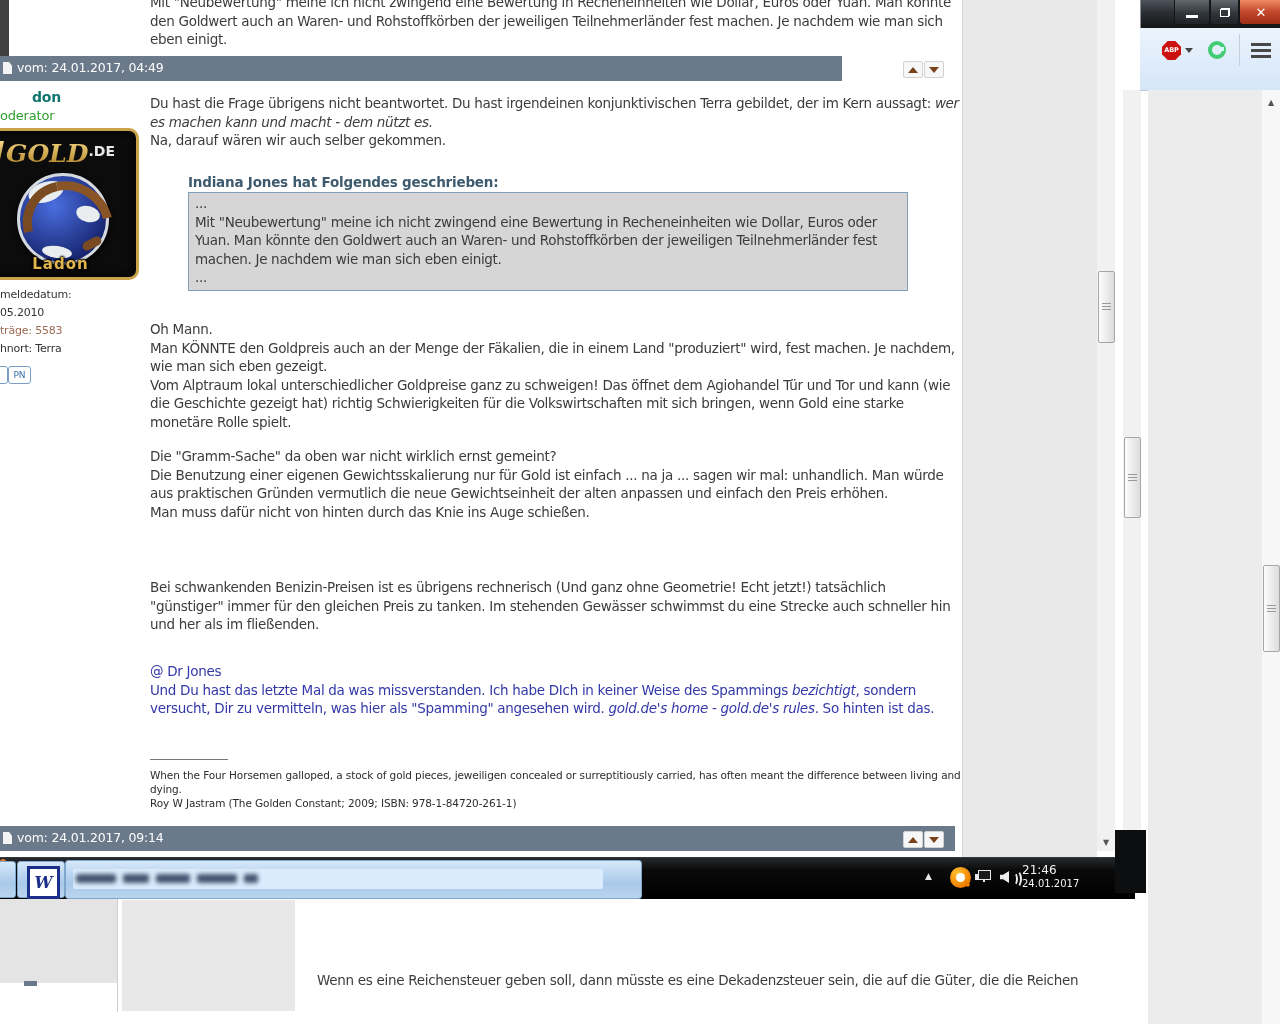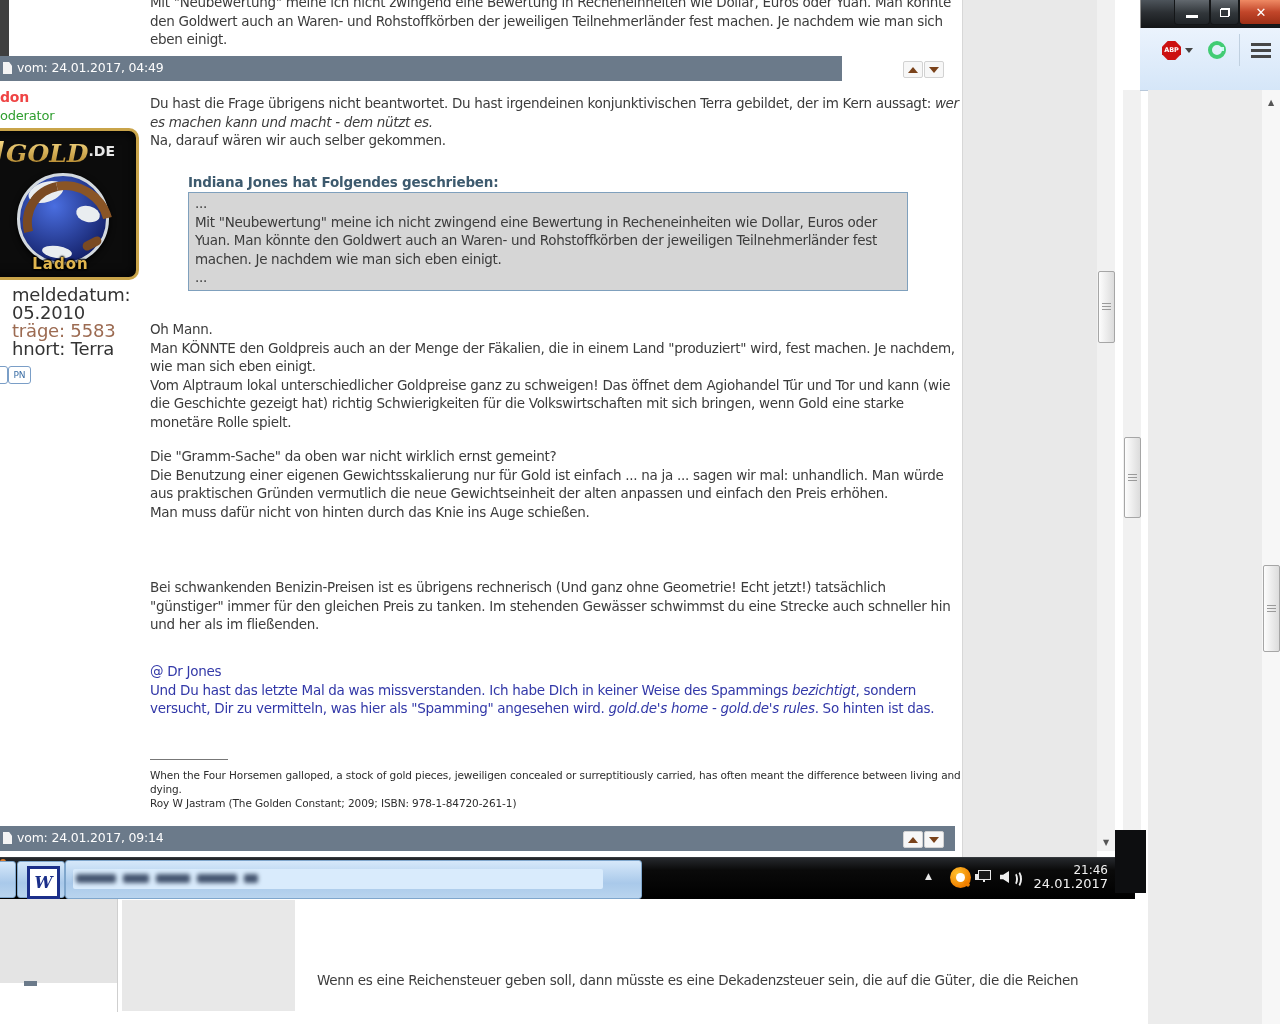--- a/index.html
+++ b/index.html
@@ -19,23 +19,23 @@
             clip-path:polygon(0 0,68% 0,100% 32%,100% 100%,0 100%);}
   .hdr-date{position:absolute;left:17px;top:4px;font-size:12.5px;letter-spacing:-0.2px;color:#fdfdfd;}
   .hbtn{position:absolute;top:5px;width:18px;height:15px;background:#f7f7f7;border:1px solid #d2d2d2;
         border-radius:2px;display:flex;align-items:center;justify-content:center;cursor:pointer;}
   .tri-up{width:0;height:0;border-left:5px solid transparent;border-right:5px solid transparent;
           border-bottom:6px solid #7a421a;}
   .tri-down{width:0;height:0;border-left:5px solid transparent;border-right:5px solid transparent;
             border-top:6px solid #7a421a;}
 
   
-  .sb-user{font-size:14px;font-weight:bold;color:#ef4444;letter-spacing:-0.2px;}
+  .sb-user{font-size:14px;font-weight:bold;color:#0f766e;letter-spacing:-0.2px;margin-left:32px;}
   .sb-role{font-size:13px;color:#2f9e2f;letter-spacing:-0.2px;}
-  .sb-info{font-size:18px;line-height:18px;color:#333;letter-spacing:-0.2px;padding-left:12px;}
+  .sb-info{font-size:11px;line-height:18px;color:#333;letter-spacing:-0.2px;}
   .sb-info .brown{color:#9c6b52;}
   .mini-btn{position:absolute;height:16px;background:#fff;border:1px solid #7a9ec7;border-radius:3px;
             font-size:9px;line-height:16px;color:#3b6ea5;text-align:center;cursor:pointer;}
 
   
   .avatar{position:absolute;left:-18px;top:128px;width:151px;height:146px;background:#0c0c0c;
           border:3px solid #c9a44a;border-radius:10px;overflow:hidden;cursor:pointer;
           box-shadow:inset 0 0 12px #000;}
   .av-brand{position:absolute;left:0;top:8px;width:100%;text-align:center;white-space:nowrap;}
   .av-gold{font-family:"DejaVu Serif",serif;font-style:italic;font-weight:bold;font-size:25px;
@@ -71,23 +71,23 @@
   .taskbar{background:linear-gradient(#26292d,#0a0a0a 30%,#000);border-top:1px solid #35393d;}
   .tb-btn{position:absolute;border:1px solid #7fa6cc;border-radius:3px;
           background:linear-gradient(#d6e8fa,#a9c9ea 60%,#b9d4ee);cursor:pointer;}
   .word-chip{position:absolute;left:9px;top:4px;width:27px;height:27px;background:#fff;
              border:3px solid #1b2f8a;display:flex;align-items:center;justify-content:center;}
   .word-w{font-family:"DejaVu Serif",serif;font-weight:bold;font-style:italic;font-size:16px;color:#1b2f8a;}
   .tb-inner{position:absolute;left:7px;top:8px;height:20px;background:#d9ebfc;border-radius:2px;}
   .blur-words{position:absolute;left:10px;top:13px;height:10px;display:flex;gap:7px;filter:blur(2px);}
   .blur-words span{display:block;height:9px;background:#2c3c58;border-radius:2px;opacity:.85;}
   .tray-glyph{position:absolute;color:#e8e8e8;}
-  .tray-clock{position:absolute;color:#f2f2f2;text-align:right;cursor:default;}
+  .tray-clock{position:absolute;color:#f2f2f2;text-align:left;cursor:default;}
   .tray-clock .t{font-size:12px;line-height:14px;}
-  .tray-clock .d{font-size:13px;line-height:14px;}
+  .tray-clock .d{font-size:10px;line-height:14px;}
   .net-icon{position:absolute;width:16px;height:13px;}
   .net-icon .scr{position:absolute;left:2px;top:0;width:11px;height:8px;border:1.5px solid #e8e8e8;background:#1a1a1a;}
   .net-icon .stem{position:absolute;left:7px;top:9px;width:2px;height:3px;background:#e8e8e8;}
   .net-icon .plug{position:absolute;left:-1px;top:4px;width:4px;height:6px;background:#e8e8e8;}
   .vol-icon{position:absolute;width:18px;height:14px;}
   .vol-icon .spk{position:absolute;left:0;top:1px;width:9px;height:12px;background:#eee;
                  clip-path:polygon(0 32%,35% 32%,100% 0,100% 100%,35% 68%,0 68%);}
   .vol-icon .a1{position:absolute;left:9px;top:2px;width:5px;height:10px;border:2px solid transparent;
                 border-right-color:#eee;border-radius:50%;}
   .vol-icon .a2{position:absolute;left:11px;top:0;width:7px;height:14px;border:2px solid transparent;
@@ -179,21 +179,21 @@
 
   <div class="abs quote-title" style="left:188px;top:174px">Indiana Jones hat Folgendes geschrieben:</div>
   <div class="abs quote-box body-text" style="left:188px;top:192px;width:706px">
     <div>...</div>
     <div>Mit "Neubewertung" meine ich nicht zwingend eine Bewertung in Recheneinheiten wie Dollar, Euros oder Yuan. Man könnte den Goldwert auch an Waren- und Rohstoffkörben der jeweiligen Teilnehmerländer fest machen. Je nachdem wie man sich eben einigt.</div>
     <div>...</div>
   </div>
 
   <div class="abs body-text" style="left:150px;top:320px;width:812px">
     <div>Oh Mann.</div>
-    <div>Man KÖNNTE den Goldpreis auch an der Menge der Fäkalien, die in einem Land "produziert" wird, fest machen. Je nachdem, wie man sich eben einigt.</div>
+    <div>Man KÖNNTE den Goldpreis auch an der Menge der Fäkalien, die in einem Land "produziert" wird, fest machen. Je nachdem, wie man sich eben gezeigt.</div>
     <div>Vom Alptraum lokal unterschiedlicher Goldpreise ganz zu schweigen! Das öffnet dem Agiohandel Tür und Tor und kann (wie die Geschichte gezeigt hat) richtig Schwierigkeiten für die Volkswirtschaften mit sich bringen, wenn Gold eine starke monetäre Rolle spielt.</div>
   </div>
 
   <div class="abs body-text" style="left:150px;top:447px;width:812px">
     <div>Die "Gramm-Sache" da oben war nicht wirklich ernst gemeint?</div>
     <div>Die Benutzung einer eigenen Gewichtsskalierung nur für Gold ist einfach ... na ja ... sagen wir mal: unhandlich. Man würde aus praktischen Gründen vermutlich die neue Gewichtseinheit der alten anpassen und einfach den Preis erhöhen.</div>
     <div>Man muss dafür nicht von hinten durch das Knie ins Auge schießen.</div>
   </div>
 
   <div class="abs body-text" style="left:150px;top:578px;width:812px">Bei schwankenden Benizin-Preisen ist es übrigens rechnerisch (Und ganz ohne Geometrie! Echt jetzt!) tatsächlich "günstiger" immer für den gleichen Preis zu tanken. Im stehenden Gewässer schwimmst du eine Strecke auch schneller hin und her als im fließenden.</div>

